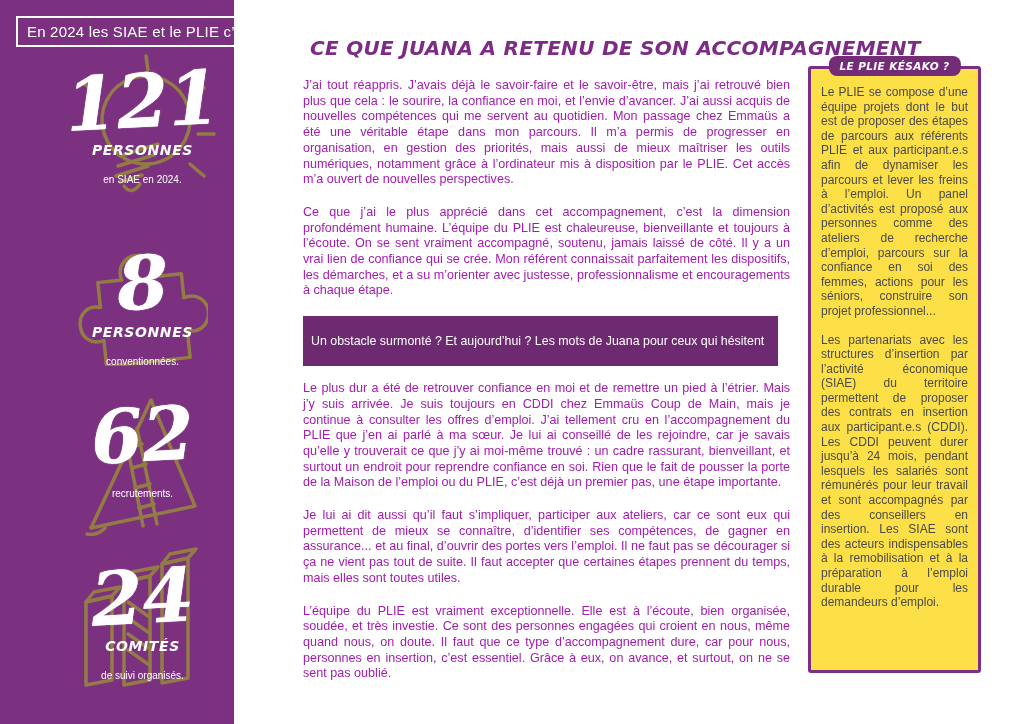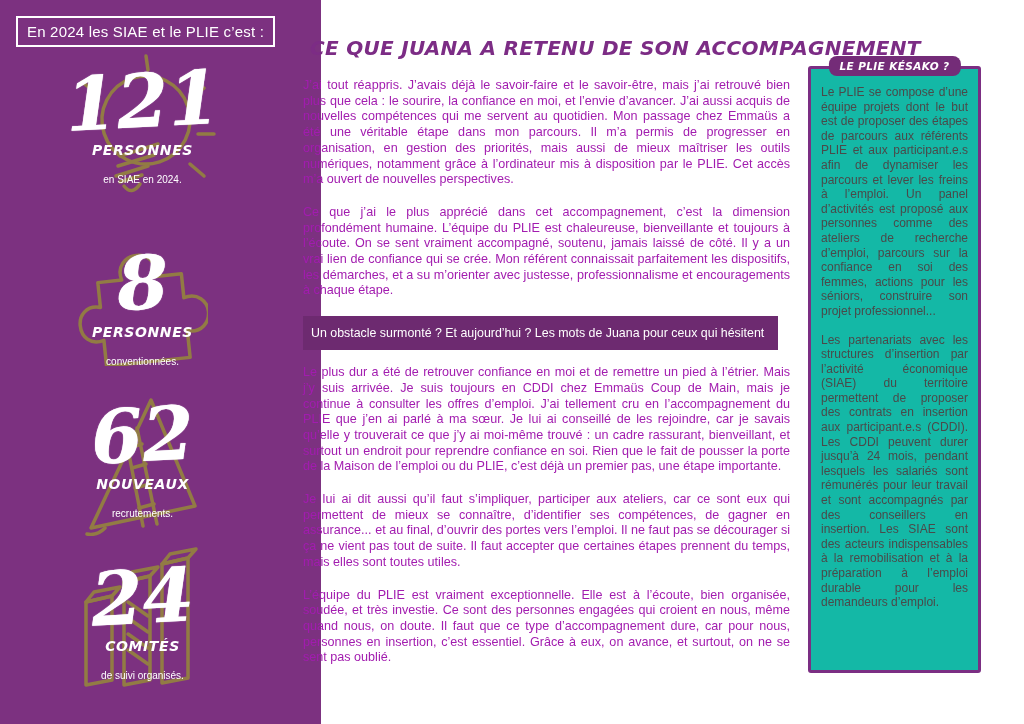--- a/index.html
+++ b/index.html
@@ -1,20 +1,20 @@
 <!DOCTYPE html>
 <html lang="fr"><head>
 <meta charset="utf-8">
 <style>
   html,body{margin:0;padding:0;background:#ffffff;}
   .page{position:relative;width:1024px;height:724px;background:#ffffff;overflow:hidden;
         font-family:"Liberation Sans",sans-serif;color:#4a4a4a;}
 
   
-  .left-panel{position:absolute;left:0;top:0;width:321px;height:724px;background:#7c3180;}
+  .left-panel{position:absolute;left:0;top:0;width:234px;height:724px;background:#7c3180;}
   .header-box{position:absolute;left:16px;top:16px;border:2px solid #ffffff;
               padding:5px 9px;color:#ffffff;font-size:15px;letter-spacing:.2px;white-space:nowrap;}
   .stat{position:absolute;left:0;width:285px;text-align:center;color:#ffffff;}
   .stat .sketch{position:absolute;left:50%;transform:translateX(-50%);z-index:1;opacity:.92;}
   .stat .num{position:relative;z-index:2;font-family:"DejaVu Serif",serif;font-style:italic;
              font-weight:bold;font-size:74px;line-height:1;transform:rotate(-3deg);
              text-shadow:0 0 1px #fff;}
   .stat .cap{position:relative;z-index:2;font-family:"DejaVu Sans",sans-serif;font-weight:bold;
              font-style:italic;font-size:14px;letter-spacing:.6px;margin-top:4px;}
   .stat .sub{position:relative;z-index:2;font-size:10px;margin-top:16px;}
@@ -22,26 +22,26 @@
   .stat-2{top:246px;} .stat-2 .sketch{top:-10px;}
   .stat-3{top:398px;} .stat-3 .sketch{top:-12px;}
   .stat-4{top:560px;} .stat-4 .sketch{top:-18px;}
   .sketch svg{display:block;}
 
   
   .main-col{position:absolute;left:303px;top:36px;width:487px;}
   .article-title{font-family:"DejaVu Sans",sans-serif;font-weight:bold;font-style:italic;
                  font-size:20px;color:#7c2c85;letter-spacing:.3px;margin:0 0 18px 7px;white-space:nowrap;}
   .main-col p{font-size:12.6px;line-height:15.7px;text-align:justify;margin:0 0 17px 0;color:#a21caf;}
-  .banner{background:#6d2a70;color:#ffffff;font-size:12.4px;padding:10px 8px;margin:0 12px 15px 0;
+  .banner{background:#6d2a70;color:#ffffff;font-size:12.4px;padding:18px 8px;margin:0 12px 15px 0;
           white-space:nowrap;overflow:hidden;}
 
   
   .info-box{position:absolute;left:808px;top:66px;width:173px;height:607px;box-sizing:border-box;
-            border:3px solid #7b2e83;border-radius:3px;padding:16px 10px 4px 10px;background:#14b8a6;}
+            border:3px solid #7b2e83;border-radius:3px;padding:16px 10px 4px 10px;background:#fde047;}
   .info-tag{position:absolute;top:-13px;left:50%;transform:translateX(-50%);
             background:#742c78;color:#ffffff;border-radius:8px;padding:4px 11px;
             font-family:"DejaVu Sans",sans-serif;font-weight:bold;font-style:italic;
             font-size:10.5px;letter-spacing:.4px;white-space:nowrap;}
   .info-box p{font-size:12px;line-height:14.6px;text-align:justify;margin:0 0 14px 0;color:#4a4a4a;}
 </style>
 </head>
 <body>
 
 <div class="page">
@@ -86,21 +86,20 @@
           <path d="M18 142 L78 14 L122 120 Z"></path>
           <path d="M52 48 L70 140 M64 42 L84 138"></path>
           <line x1="55" y1="62" x2="69" y2="58"></line>
           <line x1="59" y1="82" x2="73" y2="78"></line>
           <line x1="62" y1="102" x2="77" y2="98"></line>
           <line x1="66" y1="122" x2="81" y2="118"></line>
           <path d="M14 148 q10 2 18 -6"></path>
         </svg>
       </span>
       <div class="num">62</div>
-      <div class="cap">NOUVEAUX</div>
       <div class="sub">recrutements.</div>
     </div>
 
     <div class="stat stat-4">
       <span class="sketch">
         <svg width="150" height="150" viewBox="0 0 150 150" fill="none" stroke="#94823f" stroke-width="3.5" stroke-linecap="round" stroke-linejoin="round">
           <path d="M18 60 l26 -6 l0 84 l-26 5 z"></path>
           <path d="M18 60 l8 -10 l26 -5 l-8 9 z"></path>
           <path d="M56 40 l26 -6 l0 104 l-26 5 z"></path>
           <path d="M56 40 l8 -10 l26 -5 l-8 9 z"></path>

